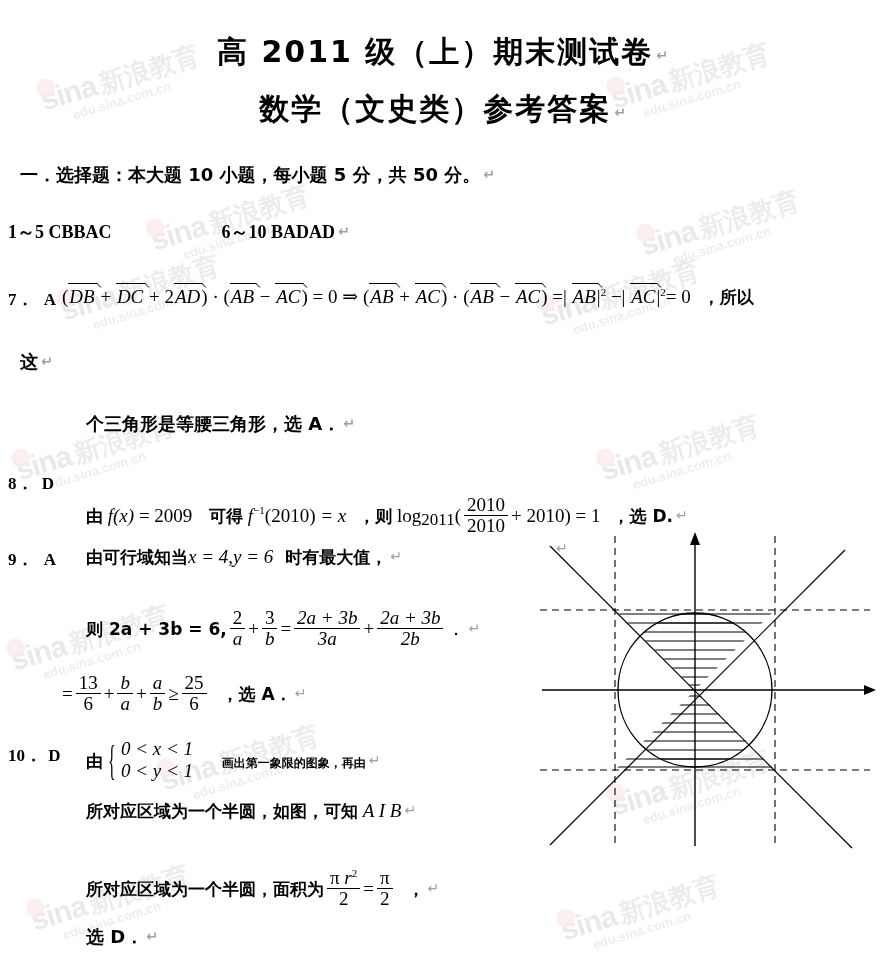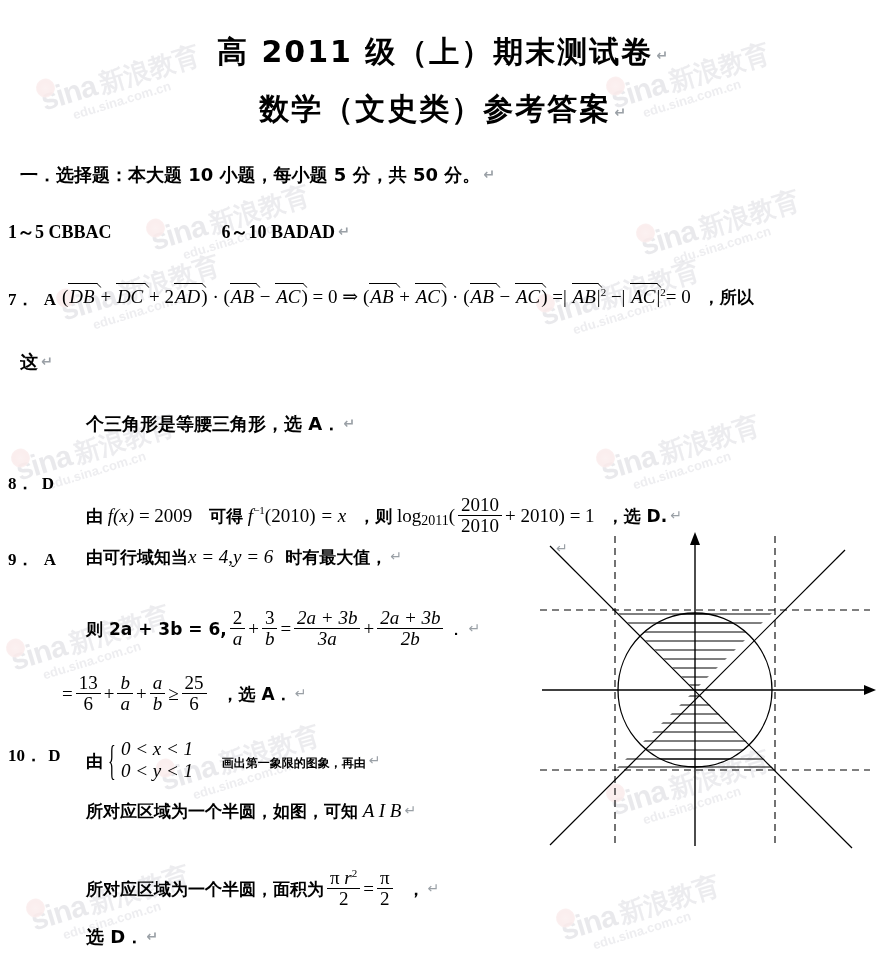--- a/index.html
+++ b/index.html
@@ -136,21 +136,21 @@
     right: -1px;
     top: -3px;
     width: 5px;
     height: 4px;
     border-top: 1px solid #000;
     border-right: 1px solid #000;
     transform: skewX(45deg) scaleY(.9);
     transform-origin: right top;
   }
   sup.pw { font-size: 11px; vertical-align: super; }
-  sub.sb { font-size: 14px; vertical-align: -3px; }
+  sub.sb { font-size: 17px; vertical-align: -3px; }
 
   .frac {
     display: inline-block;
     vertical-align: -0.55em;
     text-align: center;
     margin: 8px 3px;
     line-height: 1.05;
   }
   .frac .num { display: block; padding: 0 3px; }
   .frac .den {

